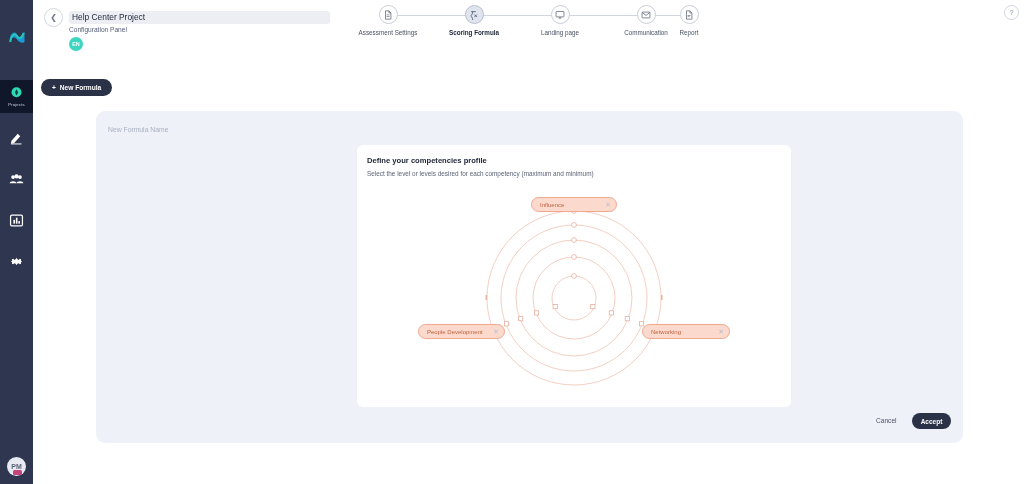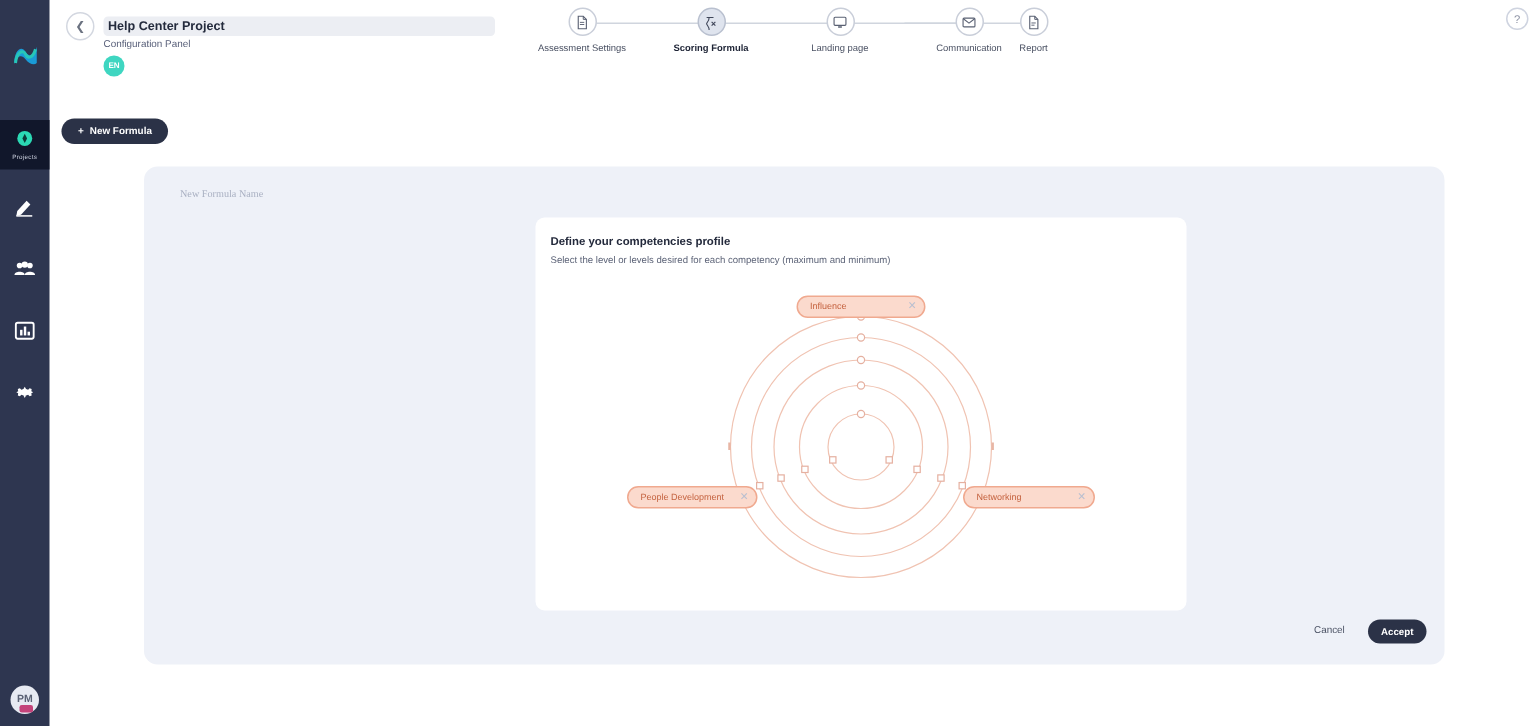--- a/index.html
+++ b/index.html
@@ -56,21 +56,21 @@
     display: flex; align-items: center; justify-content: center;
     cursor: pointer; color: #6b7280; font-size: 8px;
   }
   #titleBar {
     position: absolute; left: 69px; top: 11px;
     width: 261px; height: 13px; border-radius: 3px;
     background: #eceef3;
   }
   #projTitle {
     position: absolute; left: 72px; top: 11px;
-    font-size: 8.4px; font-weight: bold; color: #242b3d;
+    font-size: 8.4px; font-weight: normal; color: #242b3d;
     line-height: 13px;
   }
   #subTitle {
     position: absolute; left: 69px; top: 26px;
     font-size: 6.6px; color: #59607a;
   }
   #langBadge {
     position: absolute; left: 69px; top: 37px;
     width: 14px; height: 14px; border-radius: 50%;
     background: #3fd6c1; color: #ffffff;
@@ -124,23 +124,23 @@
     cursor: pointer; border: none;
   }
 
   
   #panel {
     position: absolute; left: 96px; top: 111px;
     width: 867px; height: 332px; border-radius: 9px;
     background: #eef1f8;
   }
   #formulaName {
-    position: absolute; left: 24px; top: 11px;
+    position: absolute; left: 12px; top: 11px;
     width: 300px; height: 14px; border: none; background: transparent;
-    font-family: Liberation Serif, serif;
+    font-family: Liberation Sans, sans-serif;
     font-size: 6.8px; color: #444b60; outline: none;
   }
   #formulaName::placeholder { color: #a9b0c2; }
 
   
   #card {
     position: absolute; left: 313px; top: 145px;
     width: 434px; height: 262px; border-radius: 6px;
     background: #ffffff;
     margin-left: 44px;

